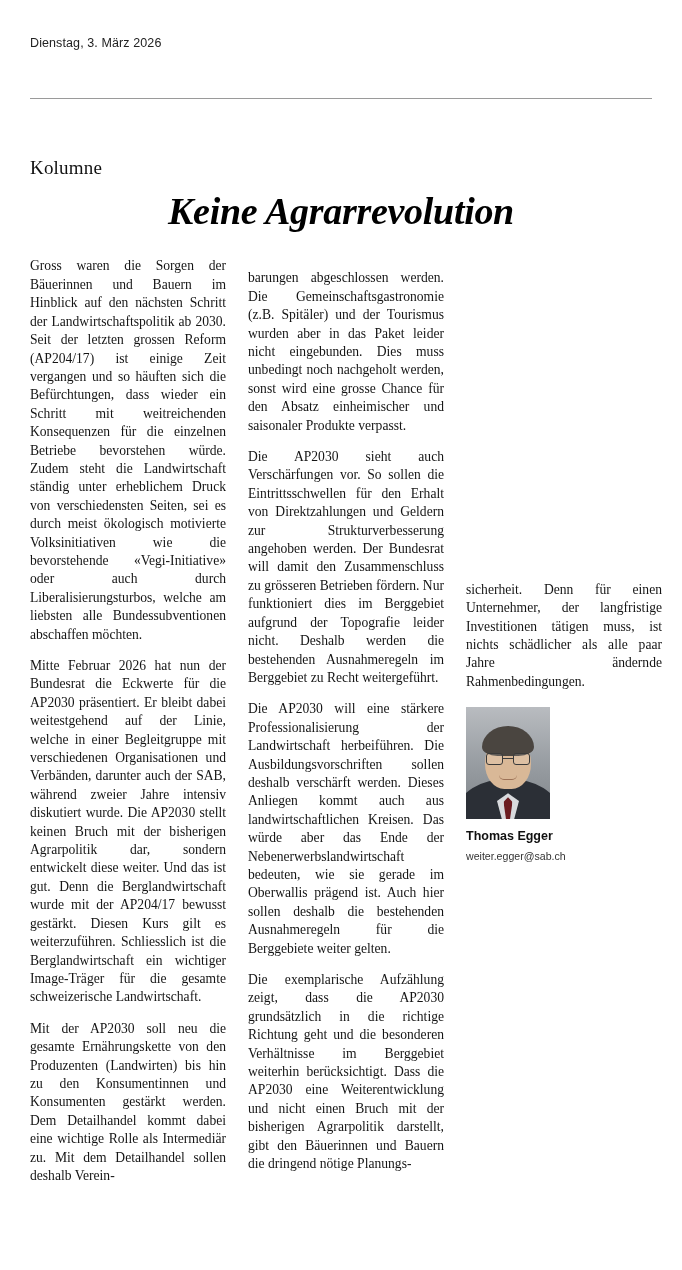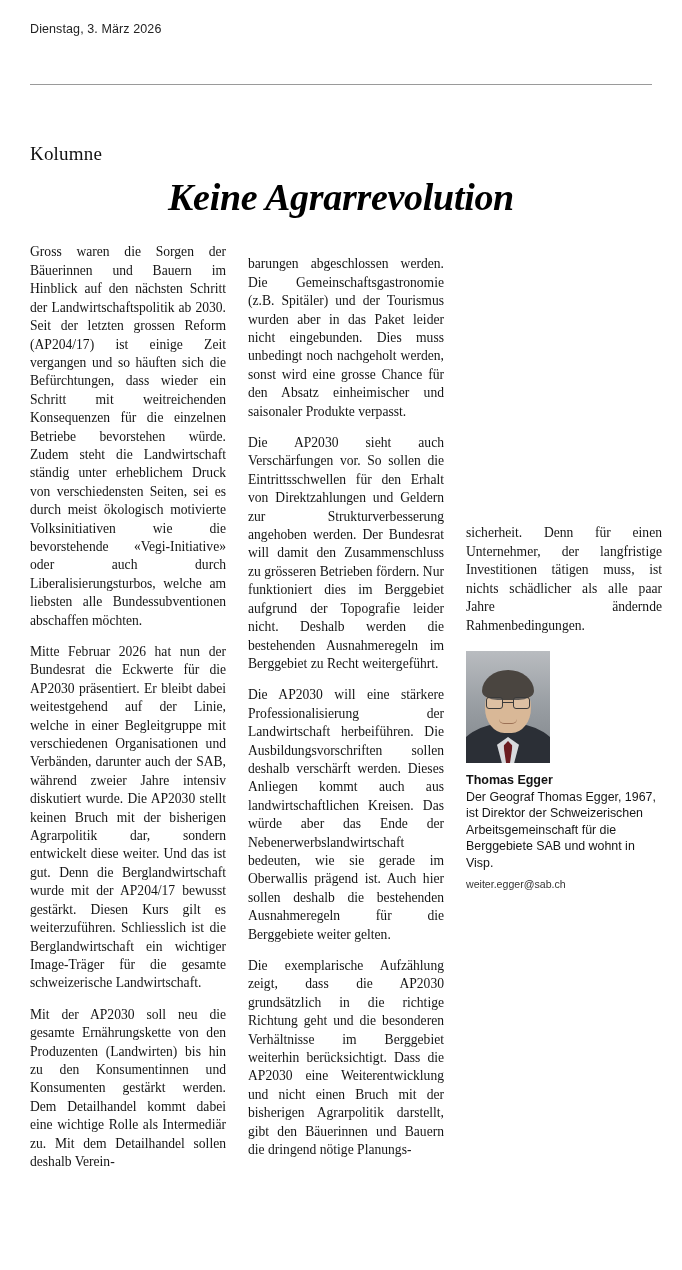--- a/index.html
+++ b/index.html
@@ -12,21 +12,21 @@
     height: 1270px;
     font-family: "Liberation Serif", serif;
     color: #1a1a1a;
     position: relative;
     overflow: hidden;
   }
   .page {
     width: 682px;
     height: 1270px;
     box-sizing: border-box;
-    padding: 22px 30px 0 30px;
+    padding: 36px 30px 0 30px;
     position: relative;
   }
   .date-line {
     font-family: "Liberation Sans", sans-serif;
     font-size: 12.5px;
     color: #222;
     letter-spacing: 0.1px;
     margin: 0 0 0 0;
   }
   .top-rule {
@@ -257,19 +257,18 @@
           <div class="face"></div>
           <div class="hair"></div>
           <div class="glasses">
             <div class="lens l"></div>
             <div class="bridge"></div>
             <div class="lens r"></div>
           </div>
           <div class="mouth"></div>
         </div>
         <div class="author-name">Thomas Egger</div>
-        <div class="author-bio">Der Geograf Thomas Egger, 1967, ist Direktor der Schweizerischen Arbeitsgemeinschaft für die Berggebiete SAB und wohnt in Visp.</div>
         <div class="author-mail">weiter.egger@sab.ch</div>
       </div>
     </div>
 
   </div>
 </div>
 
 </body></html>

